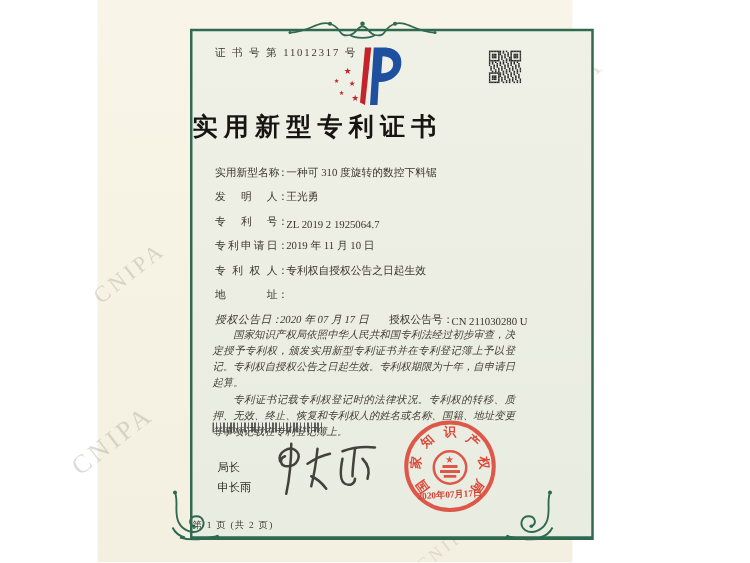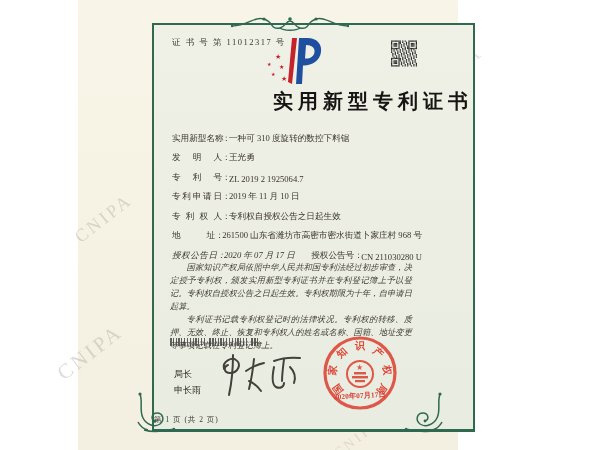--- a/index.html
+++ b/index.html
@@ -17,21 +17,21 @@
   .watermark{position:absolute;color:rgba(186,158,142,0.30);font-size:19px;
              letter-spacing:3px;transform:rotate(-38deg);pointer-events:none;
              font-family:"Liberation Serif","DejaVu Serif",serif;}
   .wm-gray{color:rgba(160,155,140,0.35);}
 
   .cert-no{position:absolute;left:18px;top:12px;font-size:8.5px;letter-spacing:1.5px;
            color:#3d3933;}
   .qr{position:absolute;left:237px;top:15px;width:26px;height:27px;}
   .logo{position:absolute;left:108px;top:10px;width:60px;height:52px;}
 
-  .title{position:absolute;left:0;top:63px;width:100%;text-align:right;
+  .title{position:absolute;left:0;top:63px;width:100%;text-align:left;
          font-size:20px;font-weight:bold;letter-spacing:5px;color:#171513;}
 
   .fields{position:absolute;left:18px;top:100px;width:250px;font-size:8.6px;color:#3a352e;}
   .frow{height:19.5px;display:flex;align-items:flex-end;white-space:nowrap;}
   .lab{display:inline-block;width:50px;text-align:justify;text-align-last:justify;}
   .colon{display:inline-block;width:7px;}
   .val{display:inline-block;}
   .grant-row .pair1{display:inline-flex;width:152px;font-style:italic;}
 
   .legal{position:absolute;left:16px;top:236px;width:242px;}
@@ -345,21 +345,20 @@
 
   <div class="frow">
     <span class="lab">专利权人</span>
     <span class="colon">：</span>
     <span class="val">专利权自授权公告之日起生效</span>
   </div>
 
   <div class="frow">
     <span class="lab">地址</span>
     <span class="colon">：</span>
-    <span class="val">261500 山东省潍坊市高密市密水街道卜家庄村 968 号</span>
   </div>
 <div class="frow grant-row">
         <span class="pair1">
           <span class="lab" style="width:45px">授权公告日</span>
           <span class="colon">：</span>
           <span class="val">2020 年 07 月 17 日</span>
         </span>
         <span class="lab" style="width:45px">授权公告号</span>
         <span class="colon">：</span>
         <span class="val">CN 211030280 U</span>

